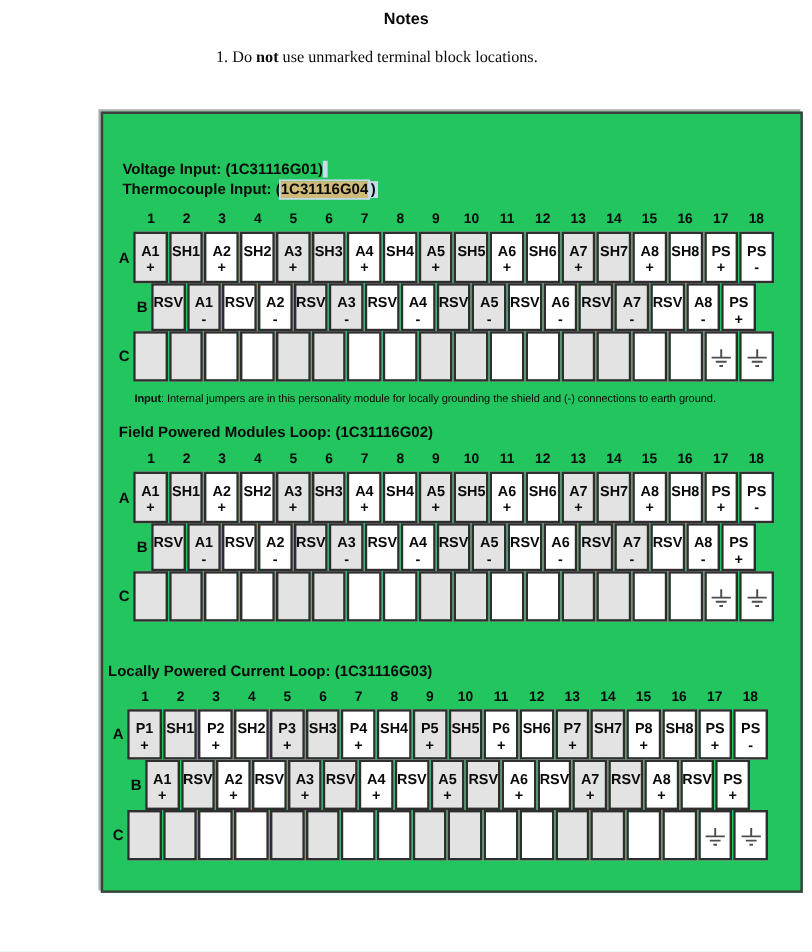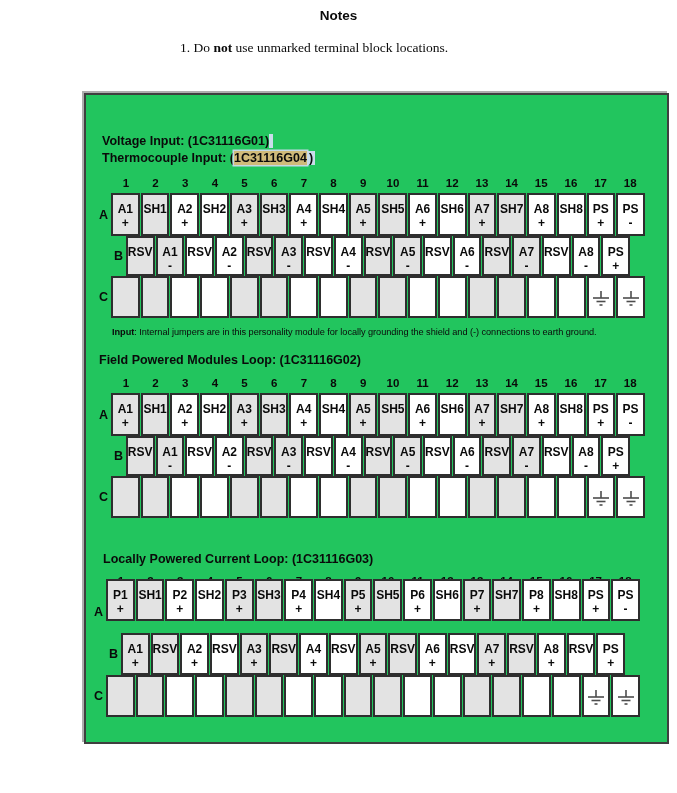--- a/index.html
+++ b/index.html
@@ -450,42 +450,42 @@
               <line x1="3" y1="8" x2="19" y2="8"></line>
               <line x1="6.5" y1="11.5" x2="15.5" y2="11.5"></line>
               <line x1="9.5" y1="15" x2="12.5" y2="15"></line>
             </g>
           </svg>
         </div>
       </div>
       <div class="row-label" style="left: 9px; top: 298px; width: 13px; height: 43px;">A</div>
       <div class="row-label" style="left: 24px; top: 341px; width: 13px; height: 40px;">B</div>
       <div class="row-label" style="left: 9px; top: 381px; width: 13px; height: 42px;">C</div>
-      <div class="tbl-title" style="left: 17px; top: 456px;"><span>Locally Powered Current Loop: (1C31116G03)</span></div>
+      <div class="tbl-title" style="left: 4px; top: 456px;"><span>Locally Powered Current Loop: (1C31116G03)</span></div>
       <div class="numrow" style="left: 20px; top: 480px; width: 534px;">
         <div class="numcell">1</div>
         <div class="numcell">2</div>
         <div class="numcell">3</div>
         <div class="numcell">4</div>
         <div class="numcell">5</div>
         <div class="numcell">6</div>
         <div class="numcell">7</div>
         <div class="numcell">8</div>
         <div class="numcell">9</div>
         <div class="numcell">10</div>
         <div class="numcell">11</div>
         <div class="numcell">12</div>
         <div class="numcell">13</div>
         <div class="numcell">14</div>
         <div class="numcell">15</div>
         <div class="numcell">16</div>
         <div class="numcell">17</div>
         <div class="numcell">18</div>
       </div>
-      <div class="trow" style="left: 20px; top: 484px; width: 534px; height: 42px;">
+      <div class="trow" style="left: 20px; top: 496px; width: 534px; height: 42px; justify-content: center;">
         <div class="tcell shaded">
           <div class="clabel">P1</div>
           <div class="csign">+</div>
         </div>
         <div class="tcell shaded">
           <div class="clabel">SH1</div>
           <div class="csign">&nbsp;</div>
         </div>
         <div class="tcell">
           <div class="clabel">P2</div>

